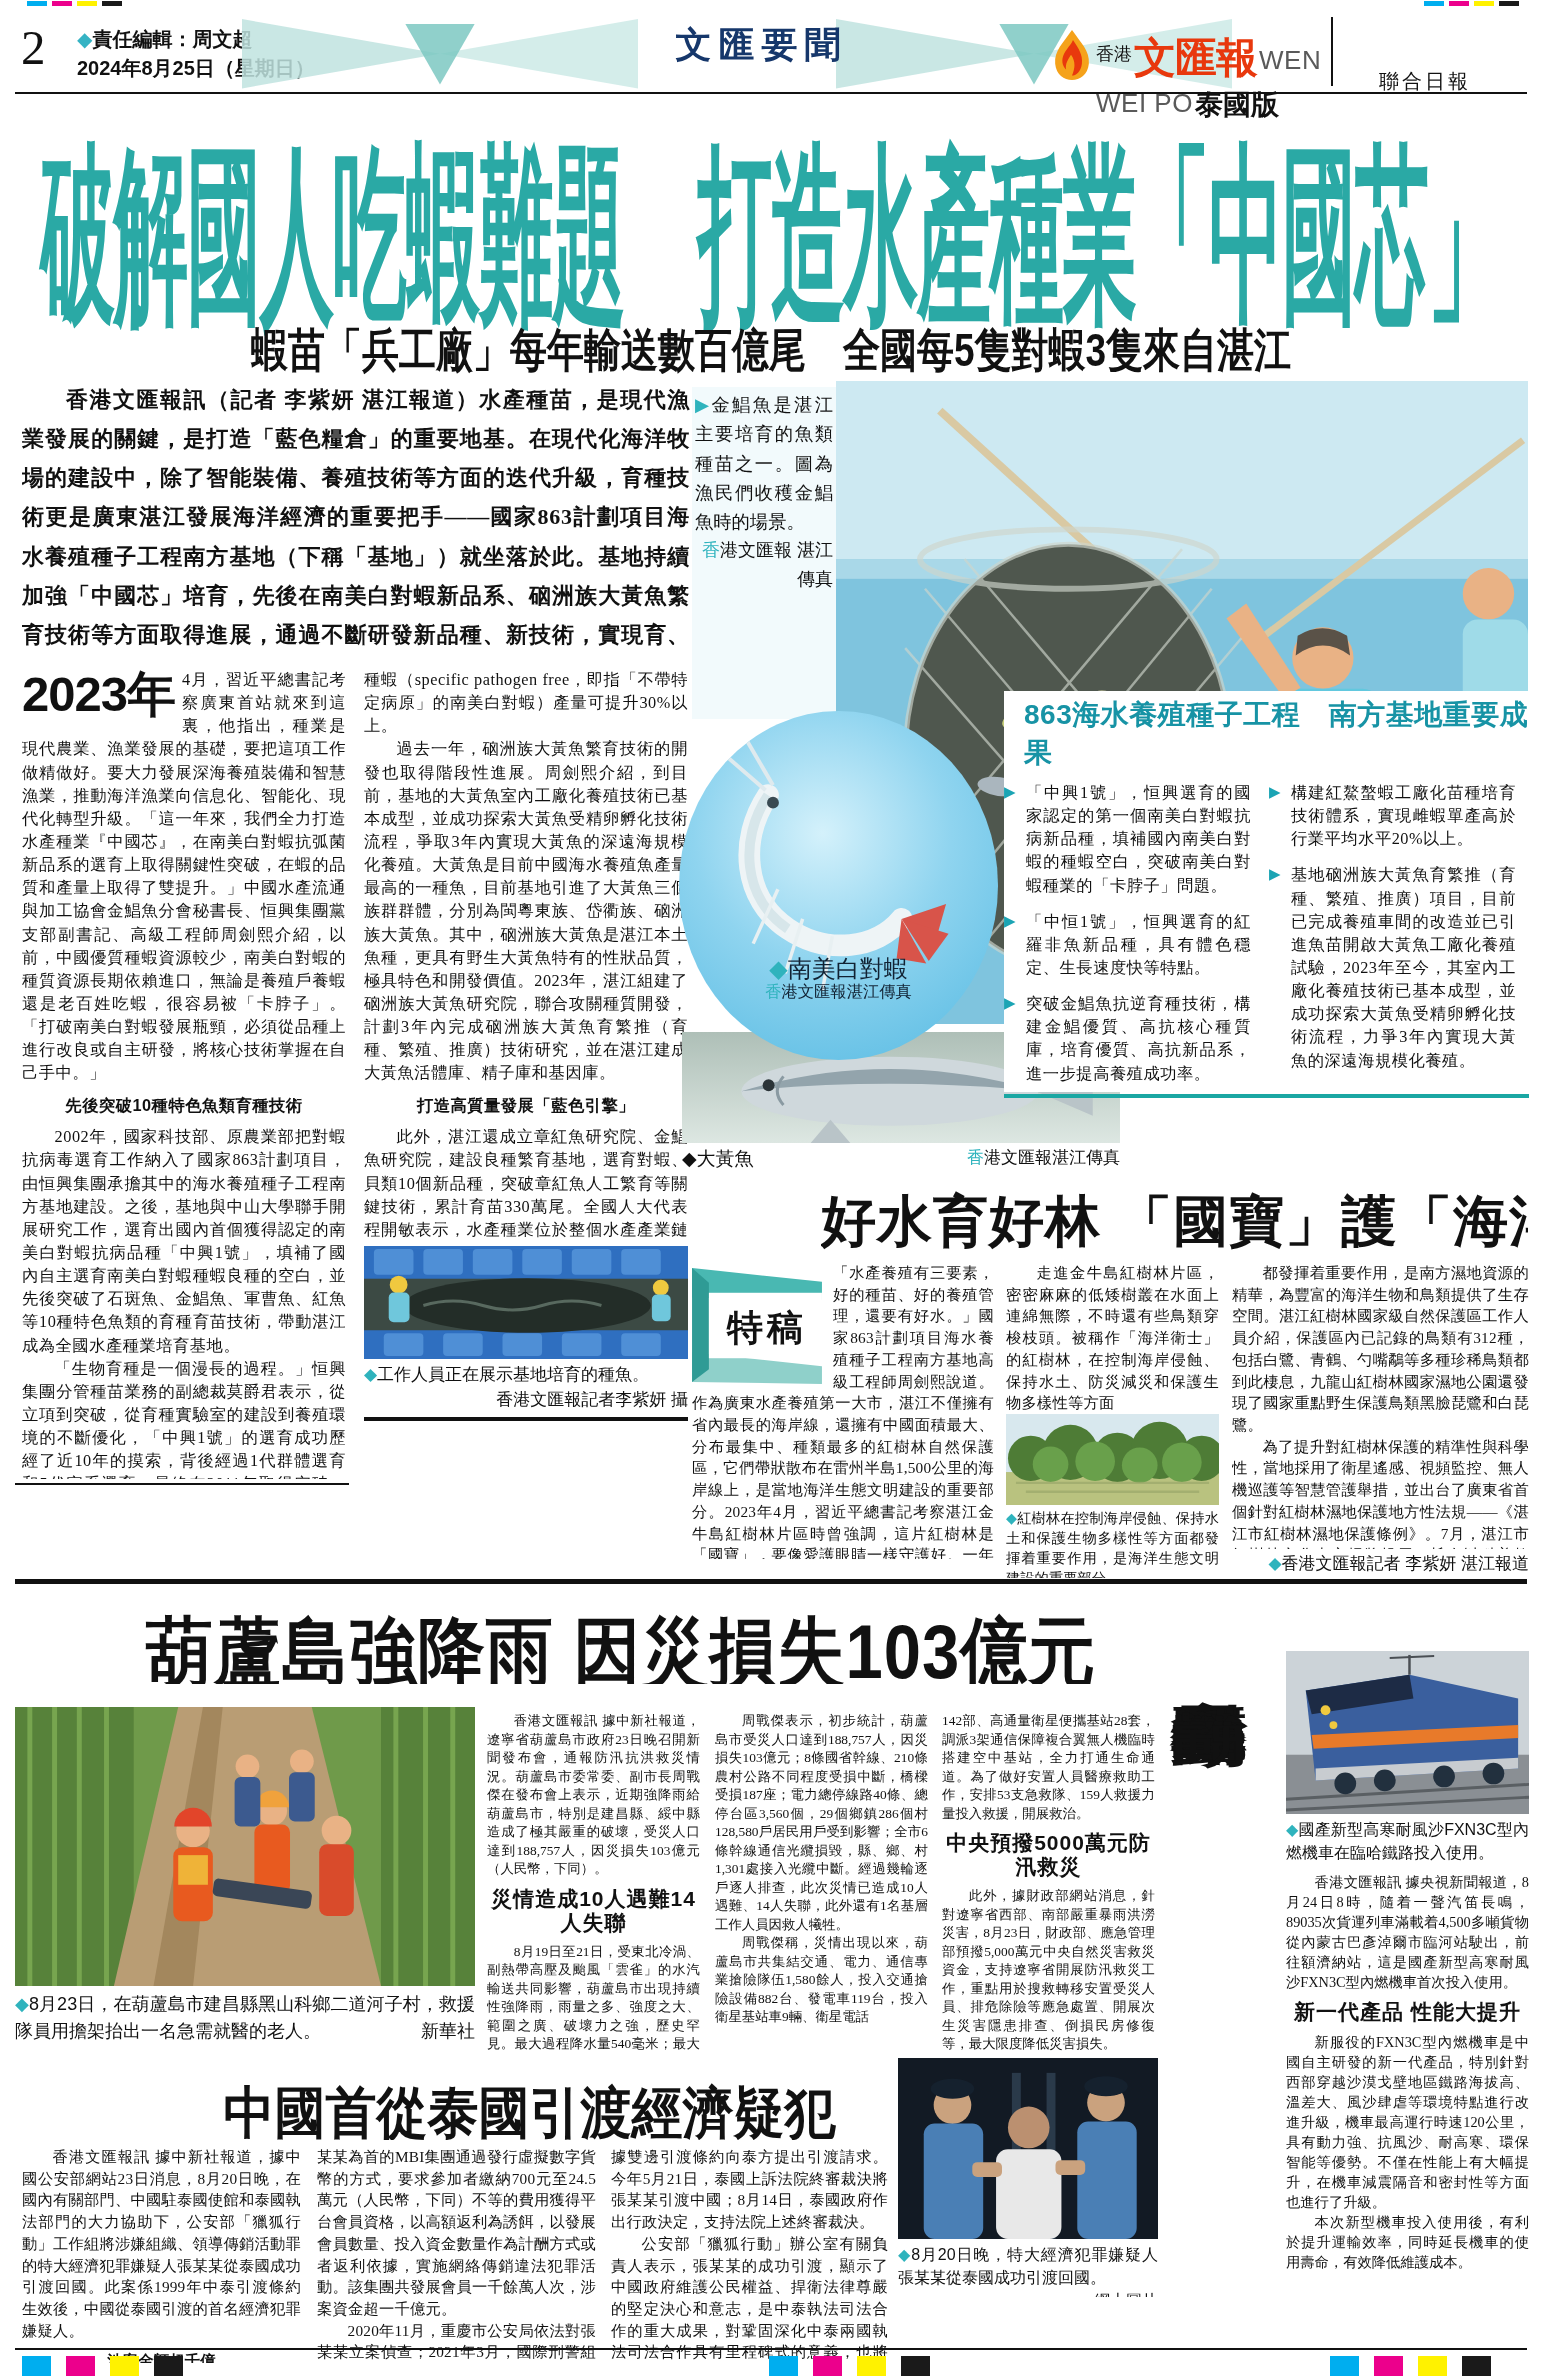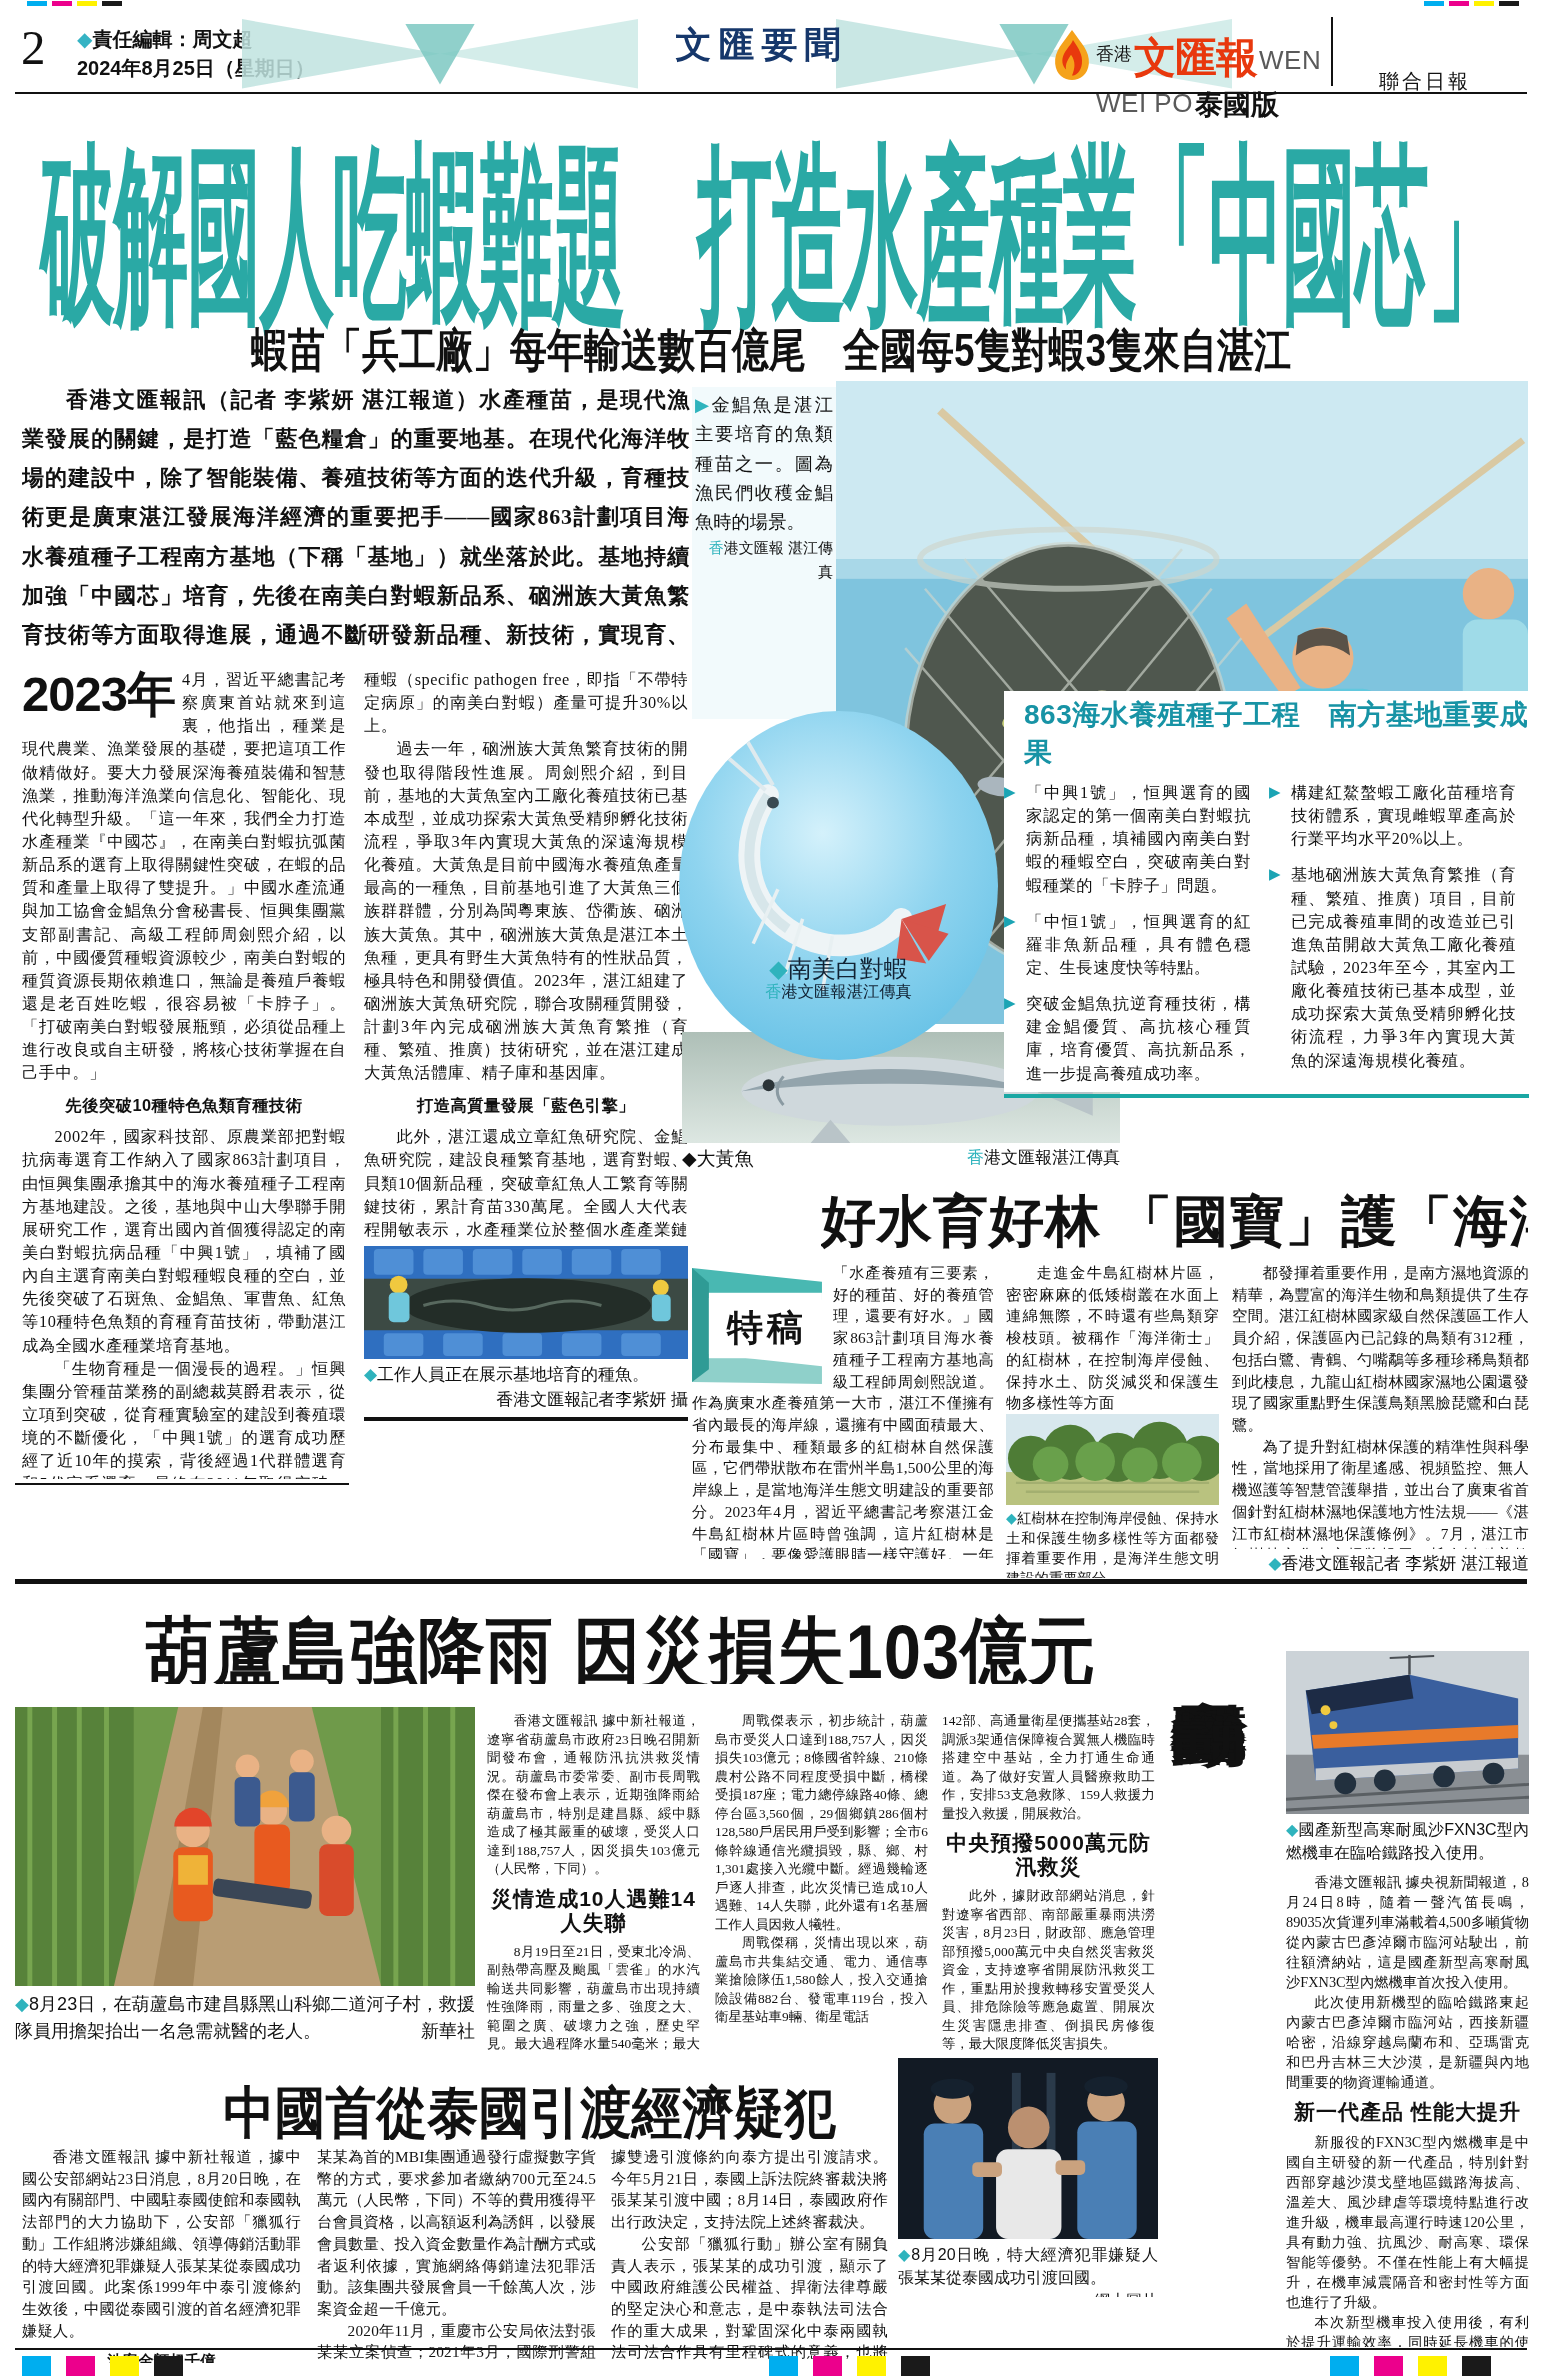--- a/index.html
+++ b/index.html
@@ -173,21 +173,21 @@
       <ellipse cx="500" cy="800" rx="50" ry="22" fill="#b9c4cc" transform="rotate(15 500 800)"></ellipse>
       <ellipse cx="420" cy="920" rx="46" ry="20" fill="#c7cf7a" transform="rotate(-10 420 920)"></ellipse>
       <ellipse cx="560" cy="650" rx="42" ry="18" fill="#d6d6a8" transform="rotate(25 560 650)"></ellipse>
       <ellipse cx="330" cy="820" rx="44" ry="19" fill="#aab6be" transform="rotate(8 330 820)"></ellipse>
       <ellipse cx="520" cy="1000" rx="46" ry="20" fill="#c7cf7a" transform="rotate(-18 520 1000)"></ellipse>
     </g>
   </svg>
 
   <div class="abs clip" style="left:692px;top:387px;width:138px;height:326px;background:#f2fafc;z-index:2;padding:3px">
     <p class="cap jt" style="font-size:18.3px;line-height:1.6;text-indent:0">▶金鯧魚是湛江主要培育的魚類種苗之一。圖為漁民們收穫金鯧魚時的場景。</p>
-    <p class="cap rt" style="font-size:15px;line-height:1.6">香港文匯報 湛江傳真</p>
+    <p class="cap rt" style="font-size:18px;line-height:1.6">香港文匯報 湛江傳真</p>
   </div>
 
   <div class="abs clip" style="left:1004px;top:691px;width:525px;height:401px;background:#fff;z-index:5">
     <div class="sans b" style="font-size:28px;color:#1793A5;padding:5px 0 9px 20px;letter-spacing:0.5px">863海水養殖種子工程　南方基地重要成果</div>
     <div style="display:flex;gap:18px">
       <div class="jt t33" style="width:247px">
         <p class="bullet">「中興1號」，恒興選育的國家認定的第一個南美白對蝦抗病新品種，填補國內南美白對蝦的種蝦空白，突破南美白對蝦種業的「卡脖子」問題。</p>
         <p class="bullet">「中恒1號」，恒興選育的紅羅非魚新品種，具有體色穩定、生長速度快等特點。</p>
         <p class="bullet">突破金鯧魚抗逆育種技術，構建金鯧優質、高抗核心種質庫，培育優質、高抗新品系，進一步提高養殖成功率。</p>
       </div>
@@ -416,21 +416,20 @@
         <circle cx="96" cy="150" r="8"></circle>
       </g>
     <line x1="250" y1="48" x2="250" y2="8" stroke="#4a4f54" stroke-width="5"></line>
       <line x1="210" y1="14" x2="300" y2="10" stroke="#4a4f54" stroke-width="4"></line>
   </svg>
   <div class="abs jt clip" style="left:1286px;top:1818px;width:243px;height:49px">
     <p class="cap" style="font-size:16px;line-height:1.45;text-indent:0"><span>◆國產新型高寒耐風沙FXN3C型內燃機車在臨哈鐵路投入使用。</span><span class="credit">網上圖片</span></p>
   </div>
   <div class="abs jt clip t29" style="left:1286px;top:1872px;width:243px;height:475px">
     <p class="ind">香港文匯報訊 據央視新聞報道，8月24日8時，隨着一聲汽笛長鳴，89035次貨運列車滿載着4,500多噸貨物從內蒙古巴彥淖爾市臨河站駛出，前往額濟納站，這是國產新型高寒耐風沙FXN3C型內燃機車首次投入使用。</p>
-    <p class="ind">此次使用新機型的臨哈鐵路東起內蒙古巴彥淖爾市臨河站，西接新疆哈密，沿線穿越烏蘭布和、亞瑪雷克和巴丹吉林三大沙漠，是新疆與內地間重要的物資運輸通道。</p>
     <p class="colsub small">新一代產品 性能大提升</p>
     <p class="ind">新服役的FXN3C型內燃機車是中國自主研發的新一代產品，特別針對西部穿越沙漠戈壁地區鐵路海拔高、溫差大、風沙肆虐等環境特點進行改進升級，機車最高運行時速120公里，具有動力強、抗風沙、耐高寒、環保智能等優勢。不僅在性能上有大幅提升，在機車減震隔音和密封性等方面也進行了升級。</p>
     <p class="ind">本次新型機車投入使用後，有利於提升運輸效率，同時延長機車的使用壽命，有效降低維護成本。</p>
   </div>
 
   <div class="abs rule" style="left:15px;top:2348px;width:1512px;height:1.5px"></div>
   <div class="abs" style="left:22px;top:2356px;display:flex;gap:15px">
     <div style="width:29px;height:20px;background:#00AEEF"></div>
       <div style="width:29px;height:20px;background:#EC008C"></div>
       <div style="width:29px;height:20px;background:#FFF200"></div>

